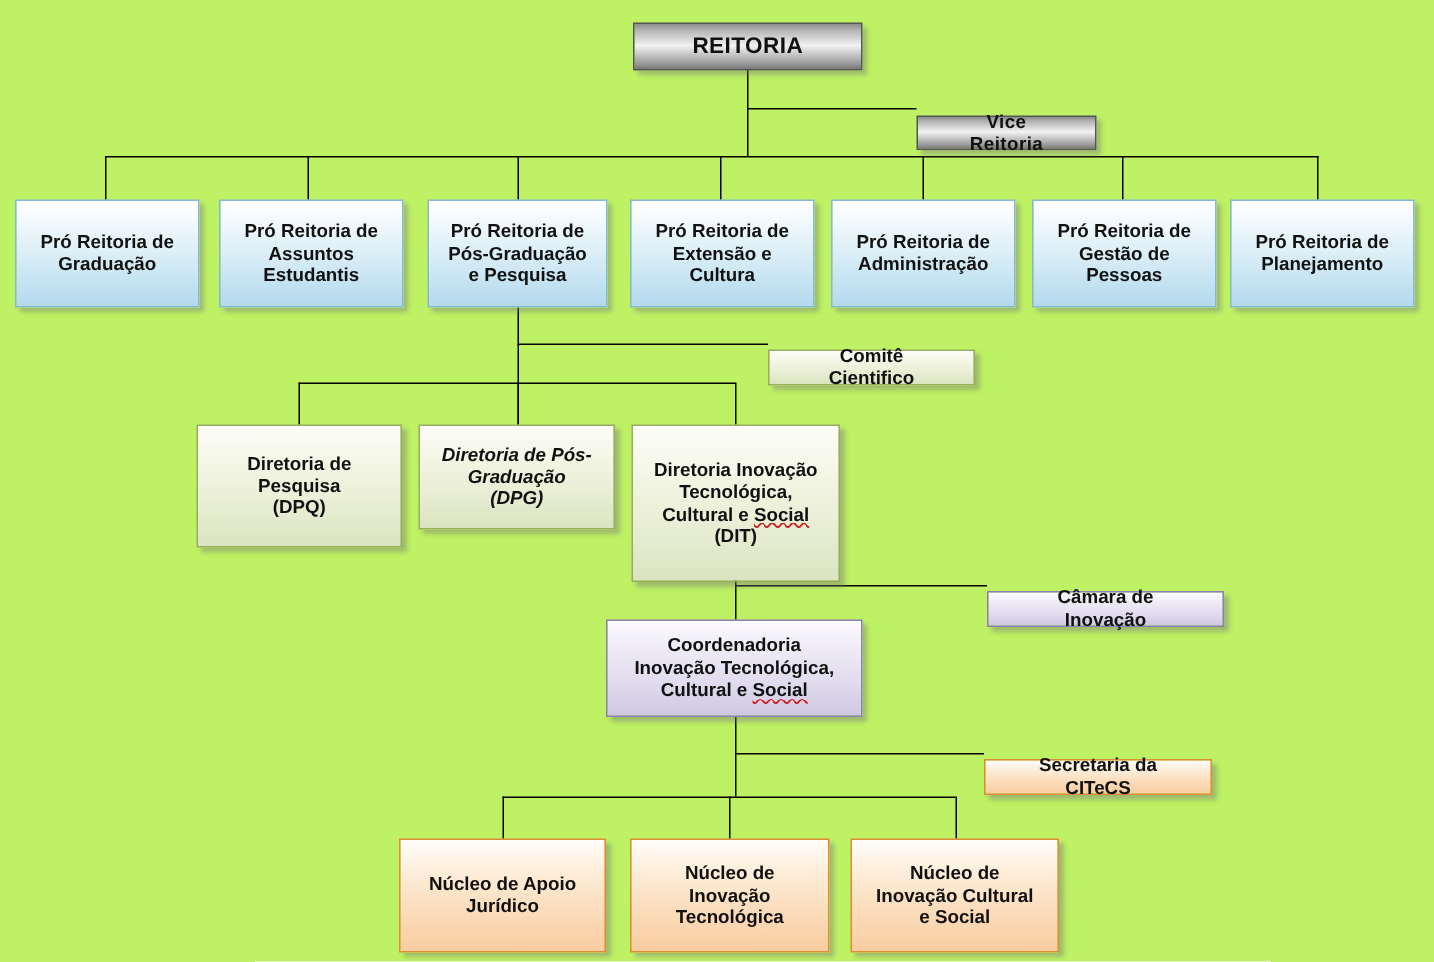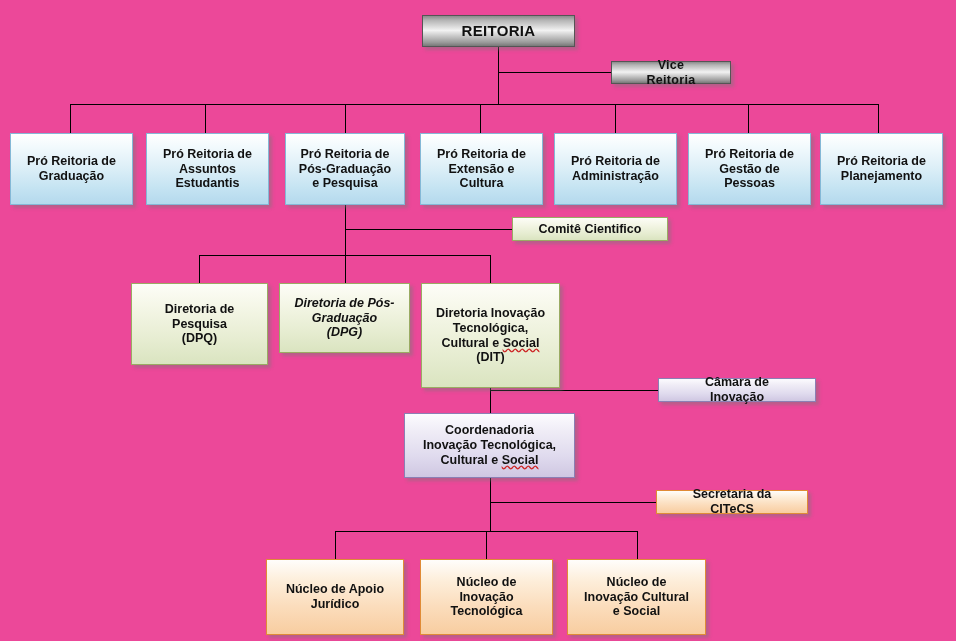--- a/index.html
+++ b/index.html
@@ -7,21 +7,21 @@
     padding: 0;
     background: #ffffff;
   }
   body {
     font-family: "Liberation Sans", sans-serif;
   }
   #chart {
     position: relative;
     width: 956px;
     height: 641px;
-    background: #ec4899;
+    background: #bef264;
     overflow: hidden;
   }
 
   
   .node {
     position: absolute;
     box-sizing: border-box;
     display: flex;
     align-items: center;
     justify-content: center;
@@ -74,20 +74,21 @@
     background: linear-gradient(to bottom,
         #fffdfb 0%, #fdeeda 28%, #fbdcbb 64%, #f8cda0 100%);
     border: 1px solid #e08b36;
     font-size: 12.5px;
   }
 
   
   .tag {
     font-size: 12.5px;
     padding: 0 20px;
+    margin-top: 16px;
   }
 
   
   .ln {
     position: absolute;
     background: #000000;
     z-index: 1;
   }
   .ln.h { height: 1px; }
   .ln.v { width: 1px; }
@@ -168,21 +169,21 @@
   <div class="node blue" style="left:688px; top:133px; width:123px; height:72px;">
     <span>Pró Reitoria de
 Gestão de
 Pessoas</span>
   </div>
   <div class="node blue" style="left:820px; top:133px; width:123px; height:72px;">
     <span>Pró Reitoria de
 Planejamento</span>
   </div>
 
-  <div class="node green tag" style="left:512px; top:217px; width:156px; height:24px;">
+  <div class="node green tag" style="left:512px; top:217px; width:138px; height:24px;">
     <span>Comitê Cientifico</span>
   </div>
 
   <div class="node green" style="left:131px; top:283px; width:137px; height:82px;">
     <span>Diretoria de
 Pesquisa
 (DPQ)</span>
   </div>
   <div class="node green" style="left:279px; top:283px; width:131px; height:70px;font-style:italic;">
     <span>Diretoria de Pós-

